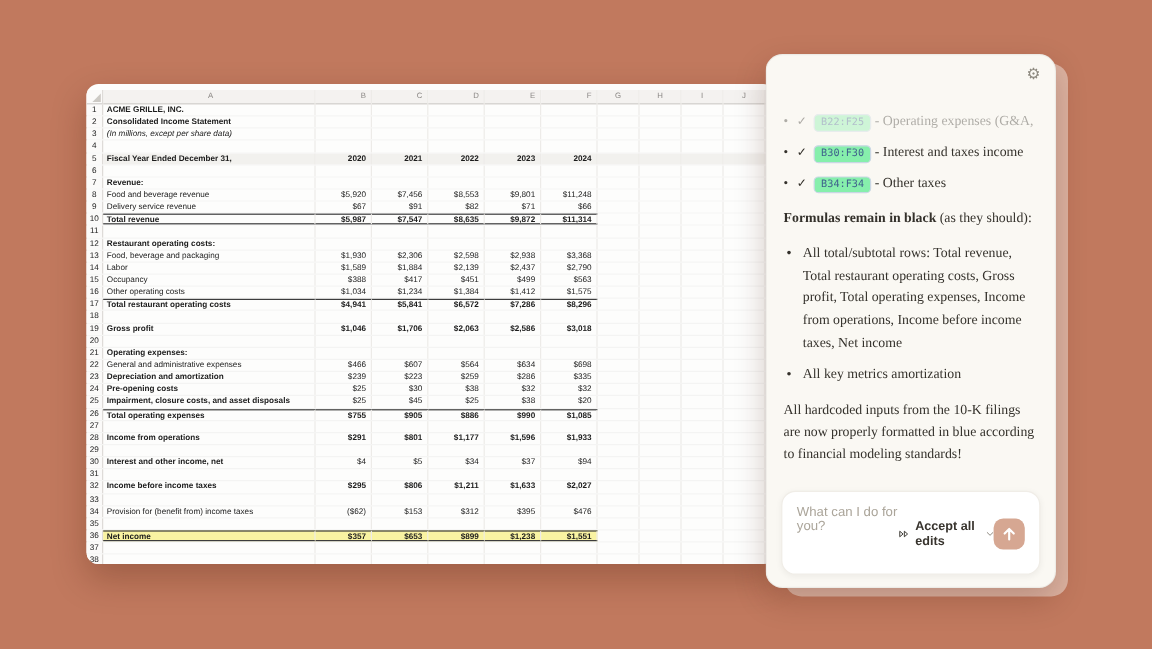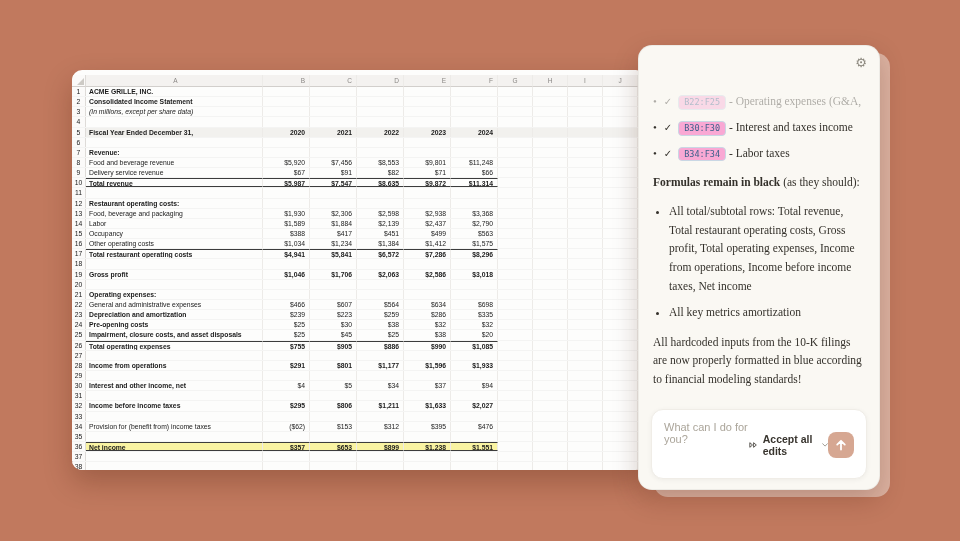--- a/index.html
+++ b/index.html
@@ -54,21 +54,21 @@
     font-family:"Liberation Serif", serif; color:#34312b;
   }
   .gear { position:absolute; top:9px; right:12px; font-size:13px; color:#8d897f; cursor:pointer; font-family:"DejaVu Sans", sans-serif; }
   .panel-body { position:absolute; top:46px; left:14px; right:13px; bottom:92px; overflow:hidden; font-size:11.5px; line-height:1.62; }
 
   .chk { padding-left:17px; text-indent:-17px; margin-bottom:7px; }
   .chk .dot  { margin-right:7px; font-size:11px; }
   .chk .tick { margin-right:6px; font-size:10px; font-family:"DejaVu Sans", sans-serif; }
   .badge {
     font-family:"DejaVu Sans Mono", monospace; font-size:8.5px;
-    background:#f9a8d4; border:1px solid #c9d7e4; color:#3f618c;
+    background:#86efac; border:1px solid #c9d7e4; color:#3f618c;
     border-radius:4px; padding:1px 5px 1.5px; text-indent:0; display:inline-block; line-height:1.2;
   }
   .chk .rest { text-indent:0; }
   .faded { opacity:.38; }
 
   .para { margin-top:11px; }
   .para strong { font-weight:700; }
   .blist { margin:10px 0 0 0; padding-left:16px; list-style:disc; }
   .blist li { margin-bottom:8px; }
 
@@ -607,21 +607,21 @@
 </div>
 
 <div class="panel-backdrop"></div>
 <div class="panel">
   <div class="gear">⚙</div>
 
   <div class="panel-body">
     <div id="checklist">
         <div class="chk"><span class="lead faded"><span class="dot">•</span><span class="tick">✓</span><span class="badge">B22:F25</span><span class="desc"> - Operating expenses (G&amp;A,</span></span></div>
         <div class="chk"><span class="lead"><span class="dot">•</span><span class="tick">✓</span><span class="badge">B30:F30</span><span class="desc"> - Interest and taxes income</span></span></div>
-        <div class="chk"><span class="lead"><span class="dot">•</span><span class="tick">✓</span><span class="badge">B34:F34</span><span class="desc"> - Labor taxes</span></span></div>
+        <div class="chk"><span class="lead"><span class="dot">•</span><span class="tick">✓</span><span class="badge">B34:F34</span><span class="desc"> - Other taxes</span></span></div>
       </div>
 
     <p class="para"><strong>Formulas remain in black</strong><span> (as they should):</span></p>
 
     <ul class="blist">
       <li>All total/subtotal rows: Total revenue, Total restaurant operating costs, Gross profit, Total operating expenses, Income from operations, Income before income taxes, Net income</li>
       <li>All key metrics amortization</li>
     </ul>
 
     <p class="para">All hardcoded inputs from the 10-K filings are now properly formatted in blue according to financial modeling standards!</p>

